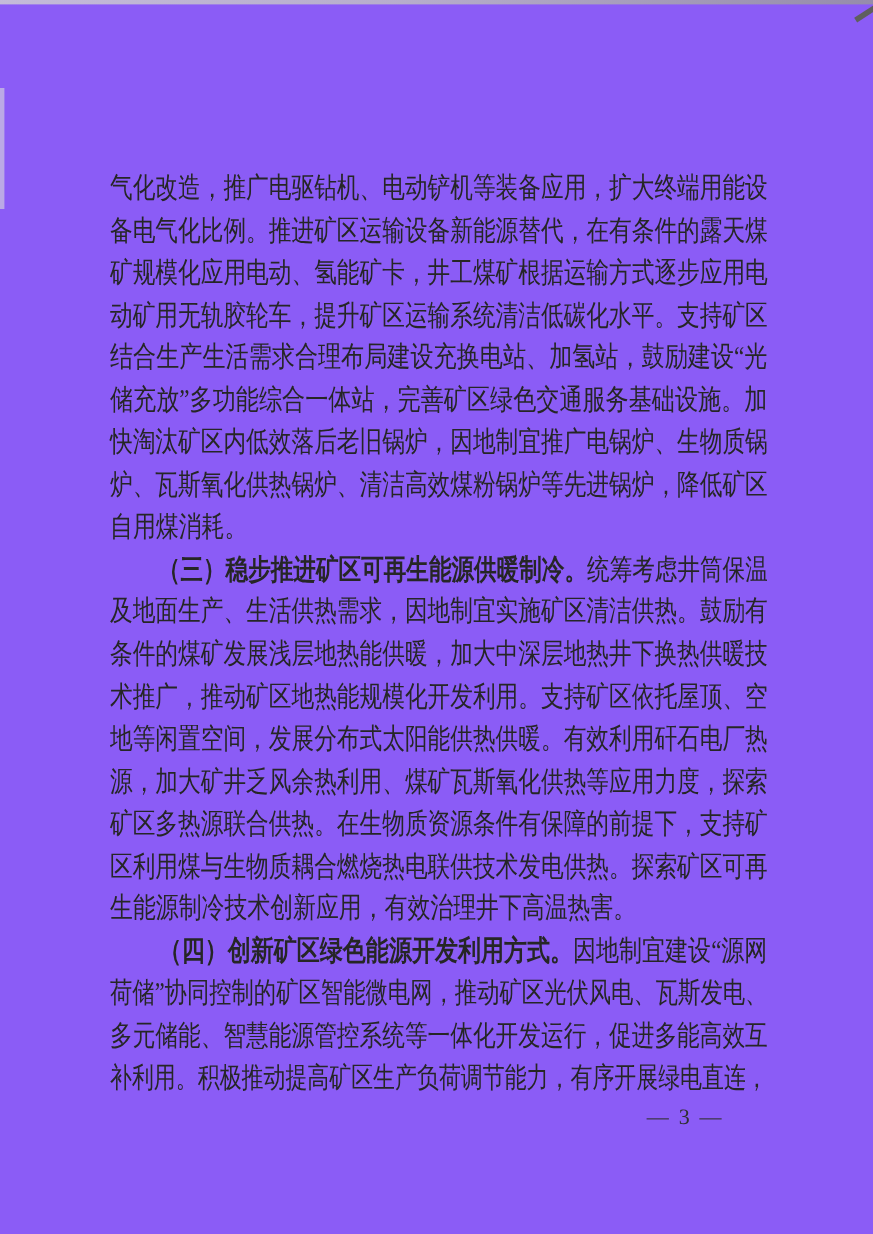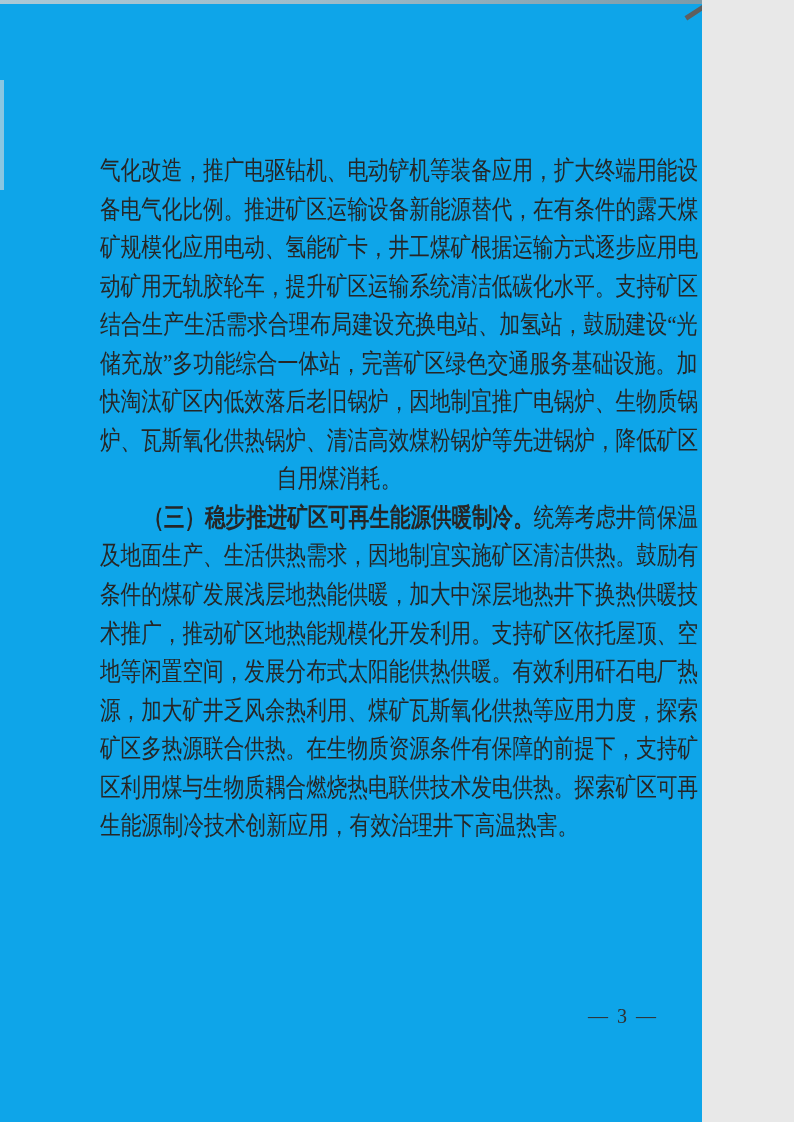--- a/index.html
+++ b/index.html
@@ -2,26 +2,25 @@
 <html><head>
 <meta charset="utf-8">
 <style>
   html, body {
     margin: 0;
     padding: 0;
     background: #e8e8e8;
   }
   .page {
     position: relative;
-    width: 702px;
+    width: 794px;
     height: 1122px;
-    background: #0ea5e9;
+    background: #8b5cf6;
     overflow: hidden;
     font-family: "Liberation Serif", "DejaVu Serif", serif;
-    text-align: center;
   }
   
   .top-scan-line {
     position: absolute;
     top: 0; left: 0;
     width: 100%; height: 4px;
     background: linear-gradient(90deg, #d2d2d2 0%, #c2c2c2 45%, #989898 100%);
     opacity: .8;
   }
   .corner-mark {
@@ -91,16 +90,22 @@
         <div class="line full" style="transform: scaleX(0.78996);"><span class="indent-spacer"></span><span class="seg bold">（三）稳步推进矿区可再生能源供暖制冷。</span><span class="seg">统筹考虑井筒保温</span></div>
         <div class="line full" style="transform: scaleX(0.793103);"><span class="seg">及地面生产、生活供热需求，因地制宜实施矿区清洁供热。鼓励有</span></div>
         <div class="line full" style="transform: scaleX(0.793103);"><span class="seg">条件的煤矿发展浅层地热能供暖，加大中深层地热井下换热供暖技</span></div>
         <div class="line full" style="transform: scaleX(0.793103);"><span class="seg">术推广，推动矿区地热能规模化开发利用。支持矿区依托屋顶、空</span></div>
         <div class="line full" style="transform: scaleX(0.793103);"><span class="seg">地等闲置空间，发展分布式太阳能供热供暖。有效利用矸石电厂热</span></div>
         <div class="line full" style="transform: scaleX(0.793103);"><span class="seg">源，加大矿井乏风余热利用、煤矿瓦斯氧化供热等应用力度，探索</span></div>
         <div class="line full" style="transform: scaleX(0.793103);"><span class="seg">矿区多热源联合供热。在生物质资源条件有保障的前提下，支持矿</span></div>
         <div class="line full" style="transform: scaleX(0.793103);"><span class="seg">区利用煤与生物质耦合燃烧热电联供技术发电供热。探索矿区可再</span></div>
         <div class="line short" style="transform: scaleX(0.8);"><span class="seg">生能源制冷技术创新应用，有效治理井下高温热害。</span></div>
       </div>
+      <div>
+        <div class="line full" style="transform: scaleX(0.804845);"><span class="indent-spacer"></span><span class="seg bold">（四）创新矿区绿色能源开发利用方式。</span><span class="seg">因地制宜建设“源网</span></div>
+        <div class="line full" style="transform: scaleX(0.780679);"><span class="seg">荷储”协同控制的矿区智能微电网，推动矿区光伏风电、瓦斯发电、</span></div>
+        <div class="line full" style="transform: scaleX(0.793103);"><span class="seg">多元储能、智慧能源管控系统等一体化开发运行，促进多能高效互</span></div>
+        <div class="line full" style="transform: scaleX(0.766667);"><span class="seg">补利用。积极推动提高矿区生产负荷调节能力，有序开展绿电直连，</span></div>
+      </div>
     </div>
 
   <div class="page-number">— 3 —</div>
 </div>
 
 </body></html>

